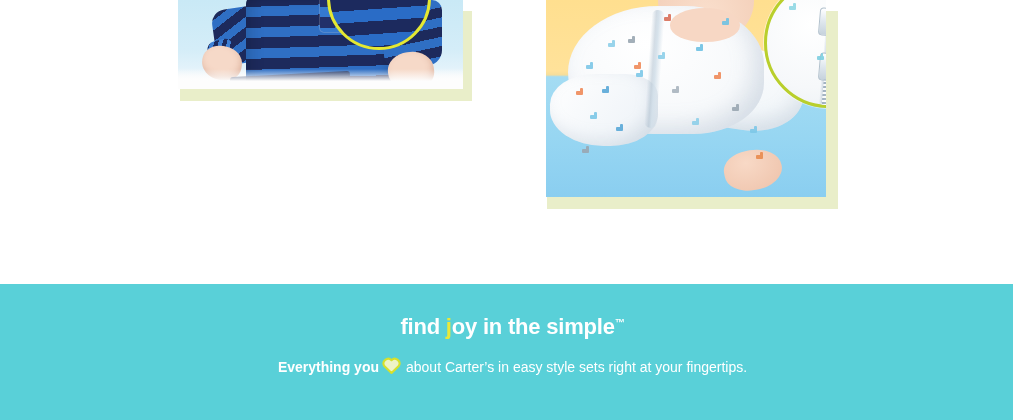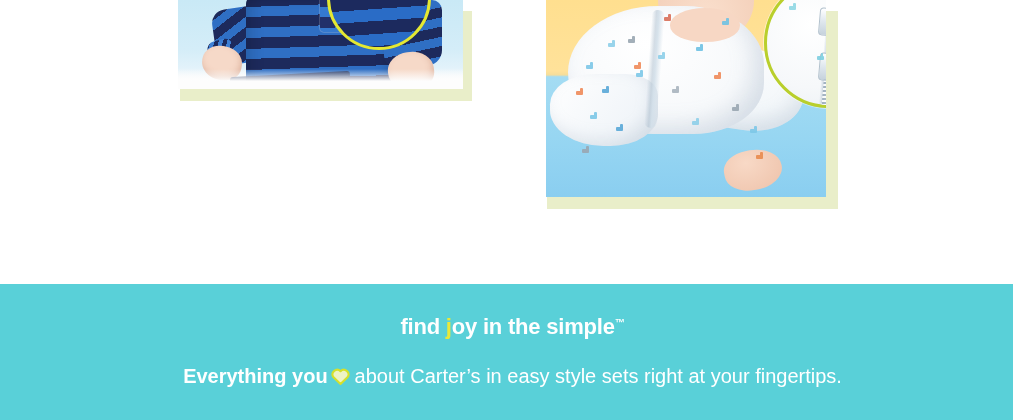--- a/index.html
+++ b/index.html
@@ -440,23 +440,23 @@
   .headline .jdot {
     color: #e9e83a;
   }
   .tm {
     font-size: 10px;
     vertical-align: super;
     font-weight: bold;
   }
 
   .subhead {
-    margin: 10px;
+    margin: 0;
     padding-top: 18px;
-    font-size: 20px;
+    font-size: 14px;
     color: #ffffff;
     line-height: 1;
     white-space: nowrap;
   }
   .subhead .bold {
     font-weight: bold;
   }
   .heart {
     display: inline-block;
     vertical-align: -2px;

